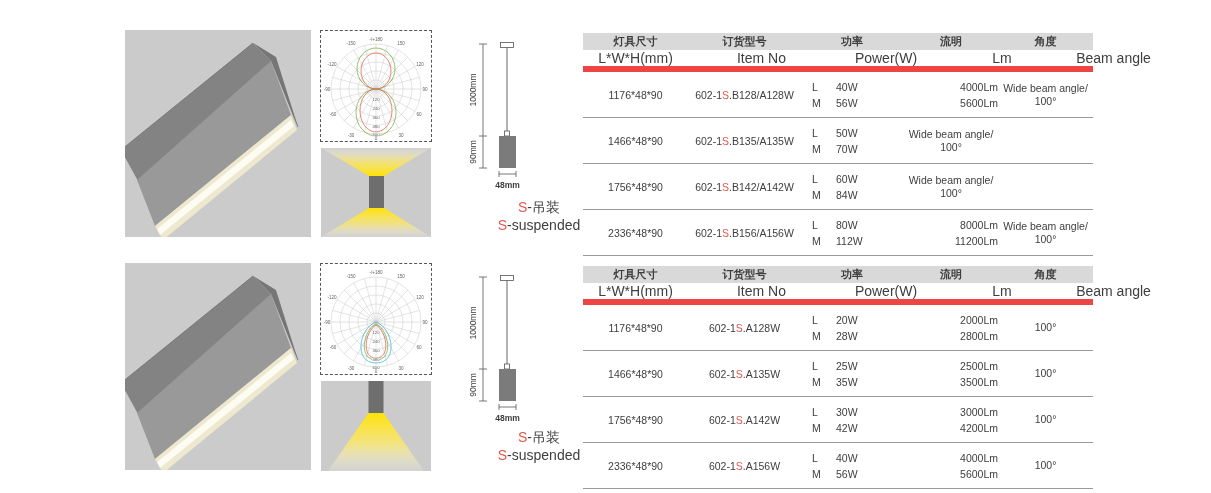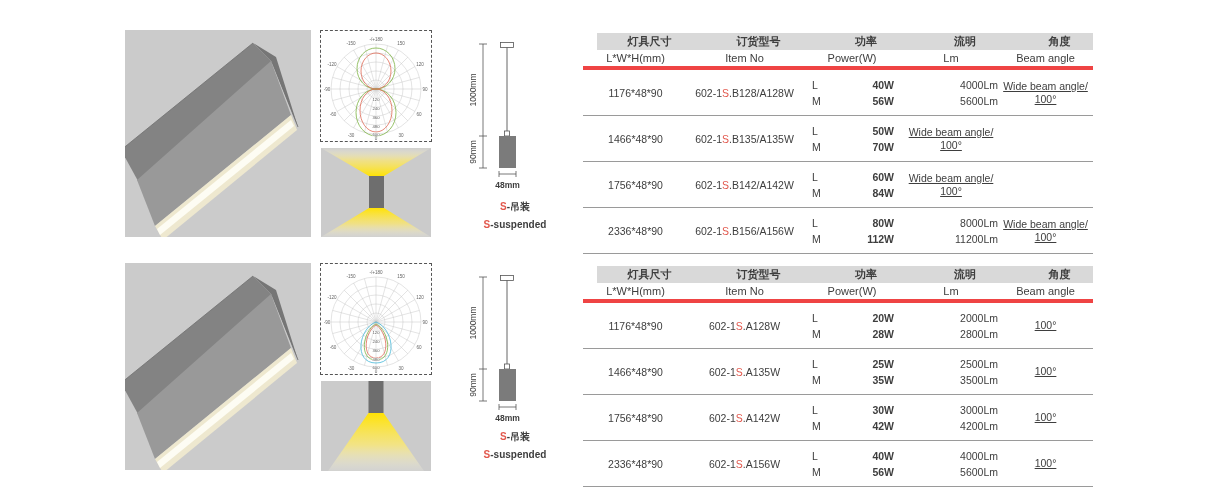--- a/index.html
+++ b/index.html
@@ -6,39 +6,39 @@
   .page{position:relative;width:1211px;height:493px;background:#fff;overflow:hidden;
         font-family:"Liberation Sans",sans-serif;color:var(--text,#3e3e3e);}
   svg text{font-family:"Liberation Sans",sans-serif;}
 
   
   .product-panel{position:absolute;left:125px;width:186px;height:207px;}
   .photometric{position:absolute;left:320px;width:110px;height:110px;background:#fff;
                border:1px dashed #555;}
   .beam-panel{position:absolute;left:321px;width:110px;}
   .dim-figure{position:absolute;left:448px;width:134px;height:152px;}
-  .mount-label{position:absolute;left:448px;width:134px;text-align:center;
-               font-size:10px;line-height:18px;color:var(--text,#3e3e3e);font-weight:bold;}
+  .mount-label{position:absolute;left:472px;width:134px;text-align:center;
+               font-size:14px;line-height:18px;color:var(--text,#3e3e3e);}
   .red{color:var(--accent,#e2574c);}
 
   
   .spec-table{position:absolute;left:583px;width:510px;font-size:10.5px;}
   .t-grid{display:grid;grid-template-columns:105px 112px 104px 94px 95px;}
   .t-head-cn{height:17px;align-items:center;background:var(--header-bg,#d9d9d9);
-             font-weight:bold;font-size:11px;margin-left:14px;}
-  .t-head-en{height:16px;align-items:center;border-bottom:4px solid #ef4444;font-size:11px;}
+             font-weight:bold;font-size:11px;}
+  .t-head-en{height:16px;align-items:center;border-bottom:6px solid #ef4444;font-size:14px;gap:17px;}
   .t-row{height:45px;align-items:center;border-bottom:1px solid #9a9a9a;}
   .cell{text-align:center;}
   .c-item{text-align:center;padding-left:1px;}
   .c-power{padding-left:12px;text-align:left;}
   .p-line{display:flex;line-height:16px;}
   .p-mode{width:24px;}
-  .p-watt{flex:1;text-align:right;padding-right:10px;font-weight:bold;}
+  .p-watt{flex:1;text-align:left;padding-right:10px;}
   .c-lumen div{line-height:16px;text-align:right;}
-  .c-angle{line-height:13px;text-decoration:underline;}
+  .c-angle{line-height:13px;}
   .c-angle span{display:block;}
   .c-angle span:empty{display:none;}
 
   .ph-label{font-size:4.6px;fill:#666;}
   .ph-radial{font-size:4.2px;fill:#555;paint-order:stroke;stroke:#ffffff;stroke-width:0.8px;}
   .ph-grid{fill:none;stroke:#c3c3c3;stroke-width:0.45;}
   .ph-curve{fill:none;stroke-width:0.8;}
   .dim-line{stroke:#555;stroke-width:0.8;fill:none;}
   .dim-text{font-size:8.5px;fill:#3e3e3e;}
 </style>

